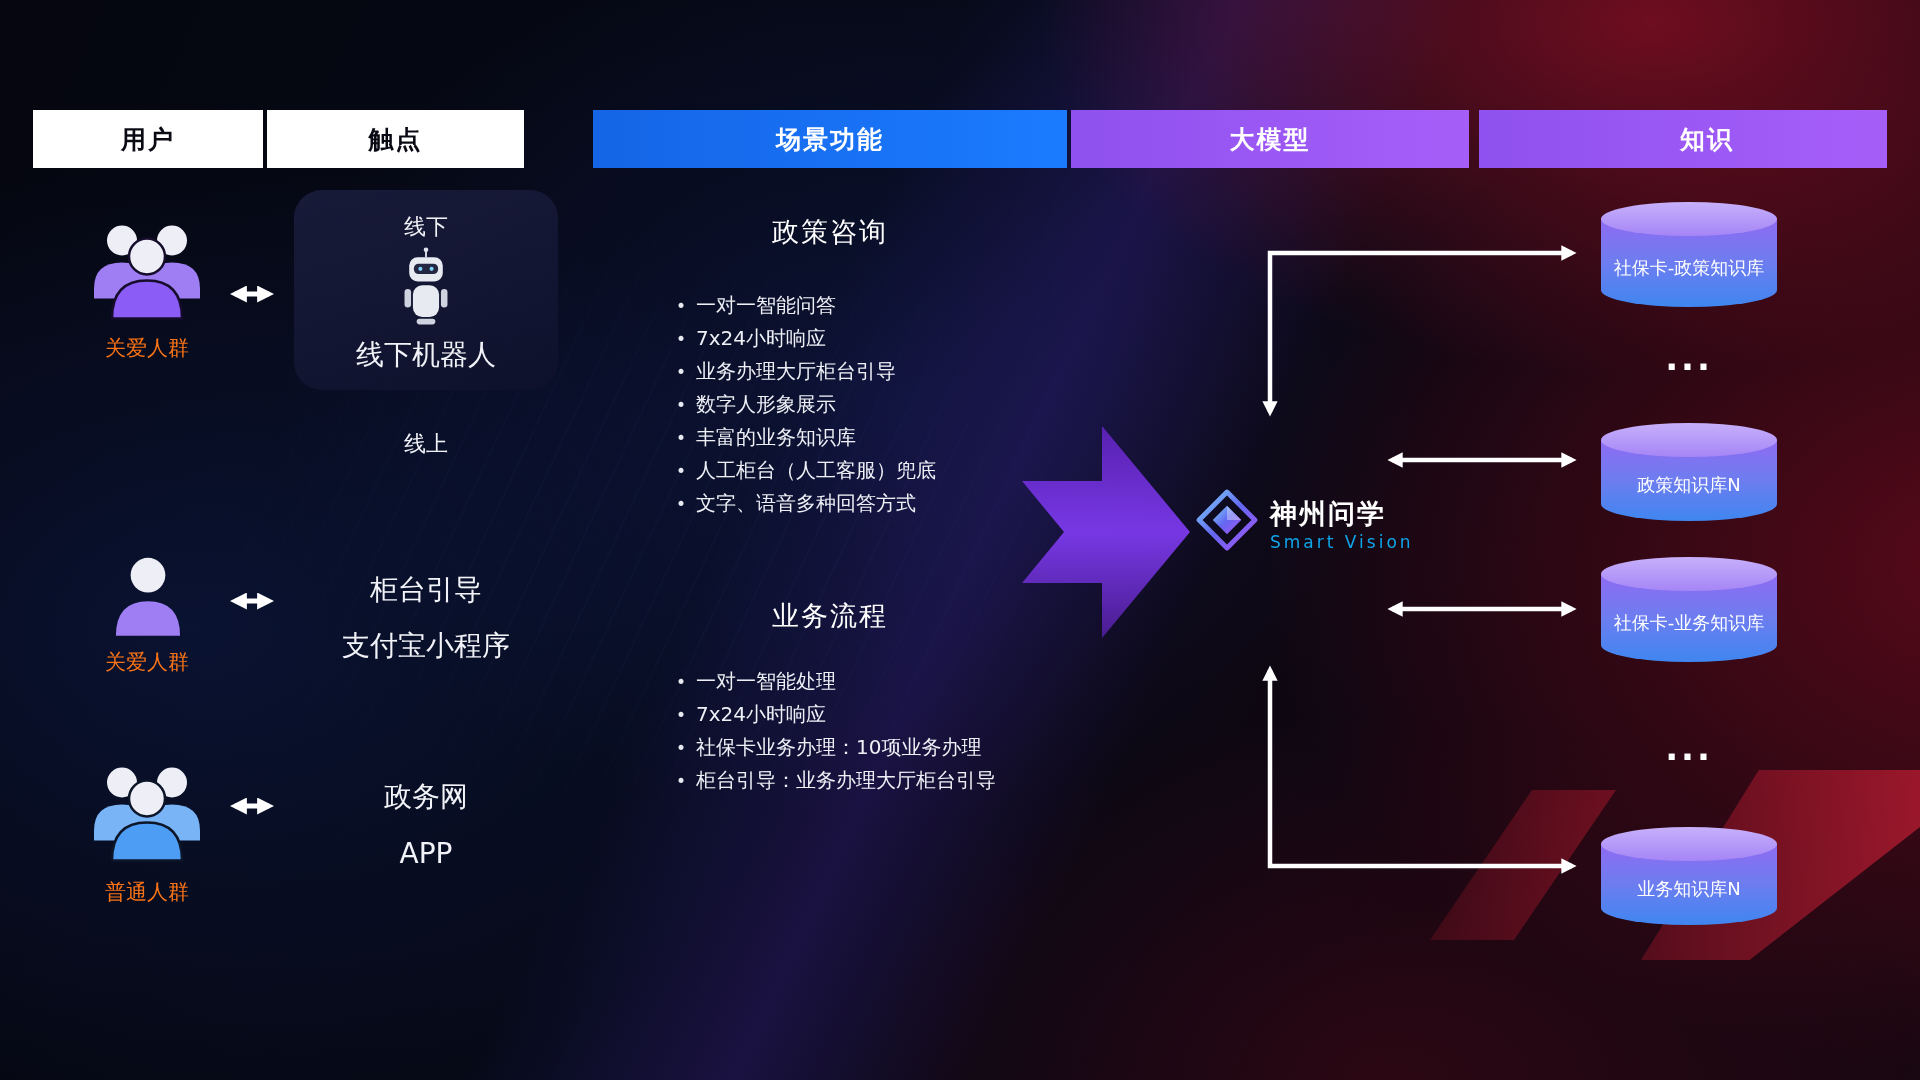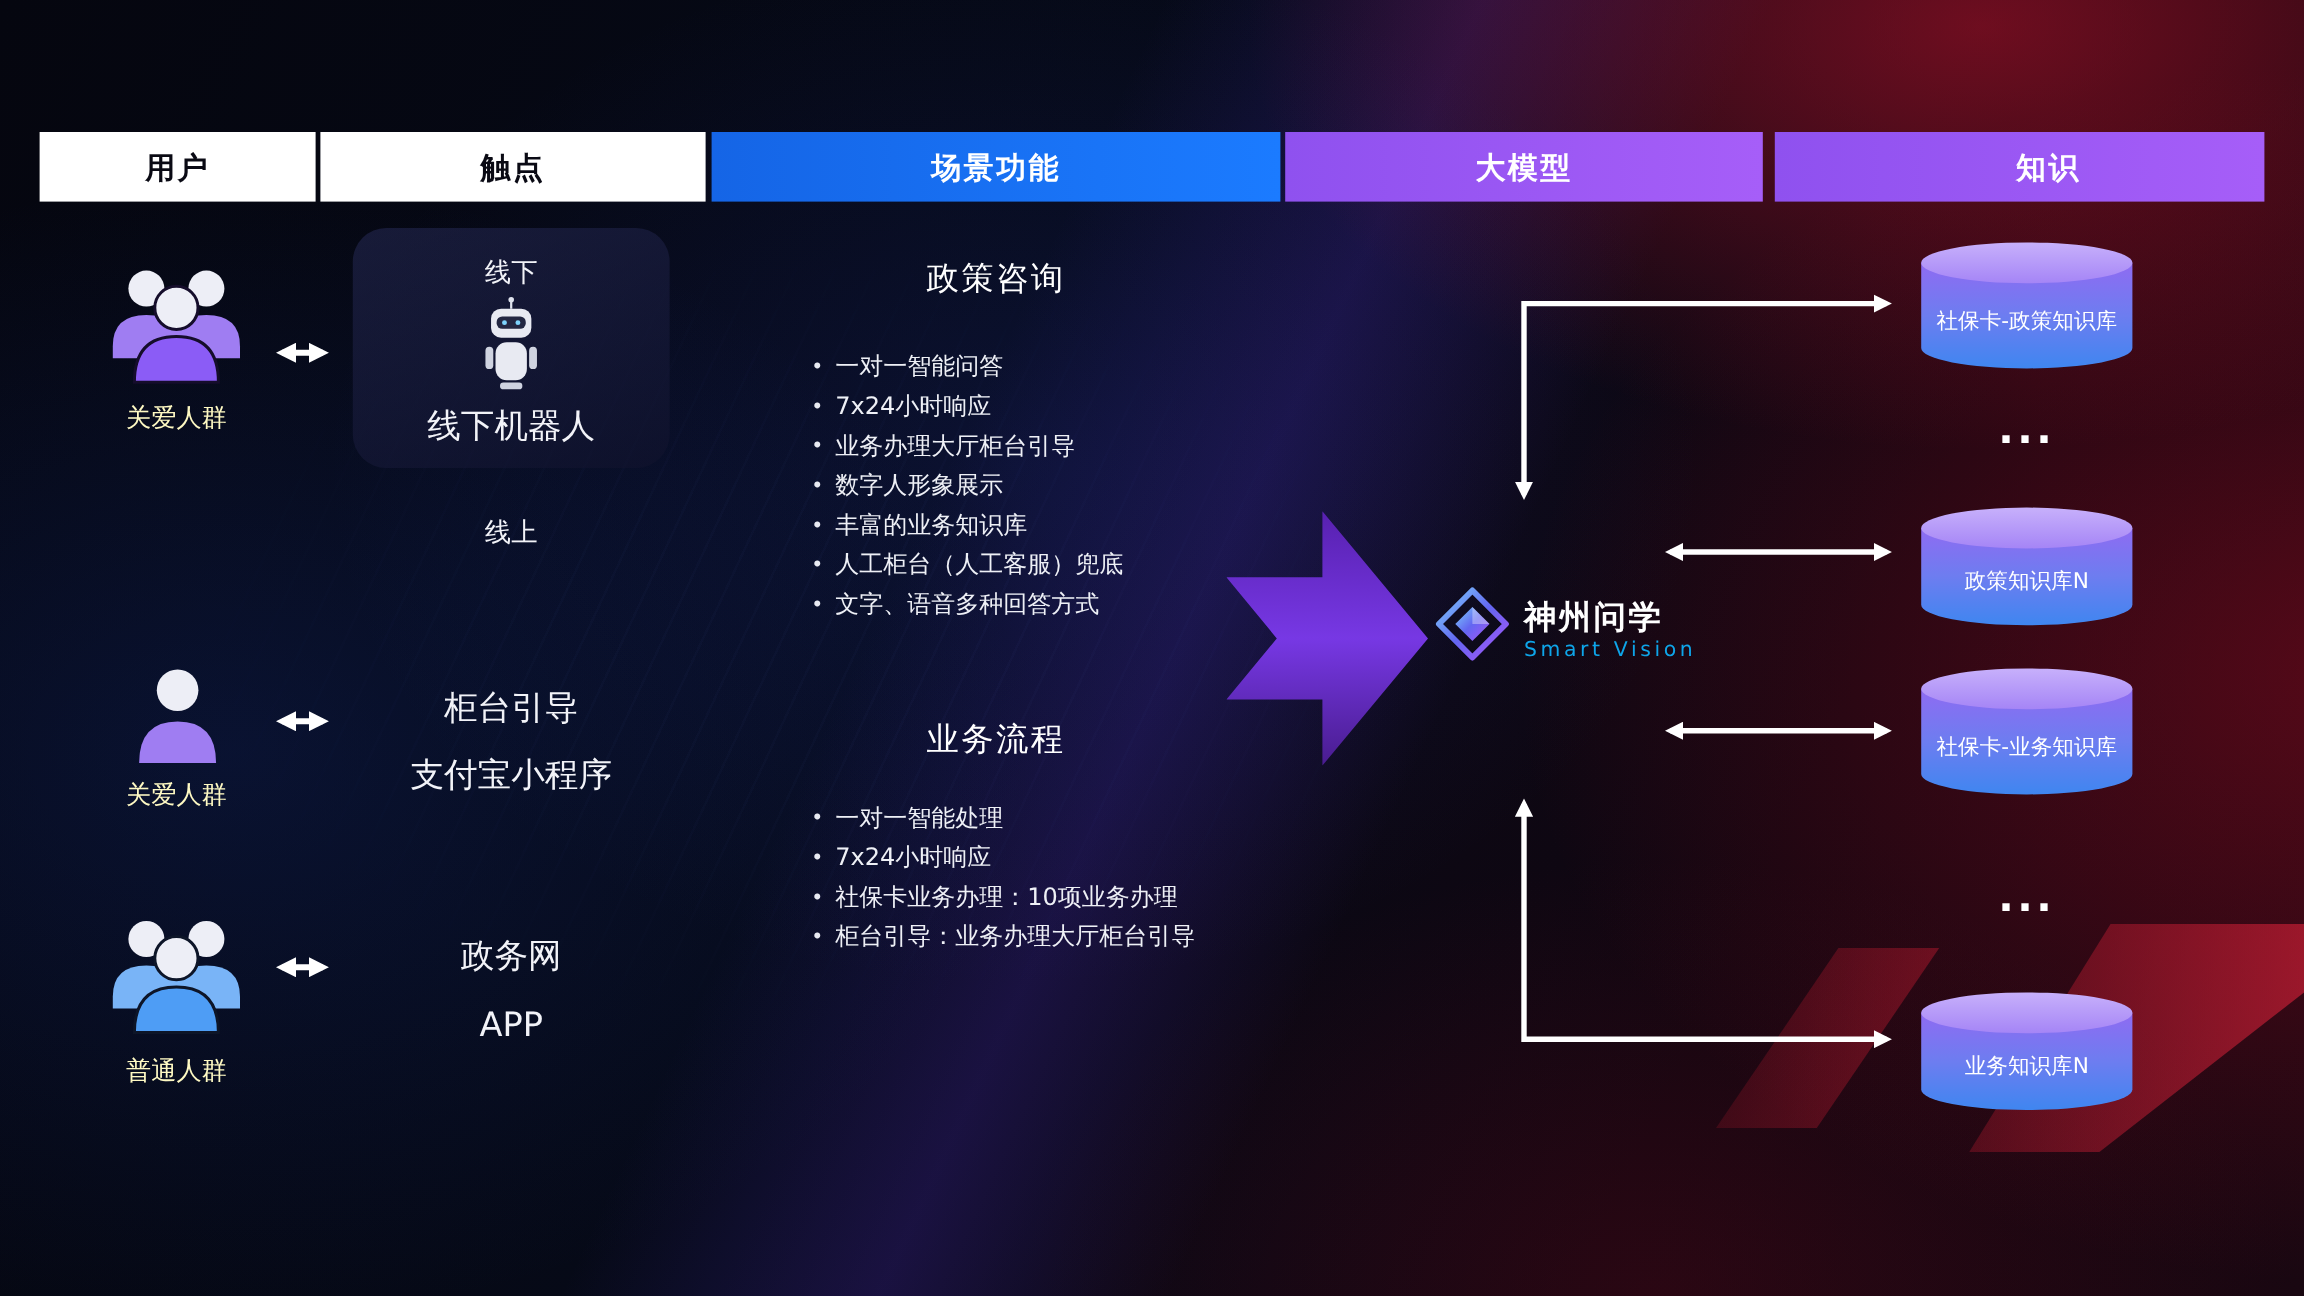--- a/index.html
+++ b/index.html
@@ -36,21 +36,21 @@
 
   
   .hdr { position:absolute; top:110px; height:58px; display:flex; align-items:center; justify-content:center;
     font-size:25px; font-weight:bold; letter-spacing:2px; }
   .hdr-white { background:#ffffff; color:#0a0a14; }
   .hdr-blue { background:linear-gradient(90deg,#1565e6,#1b7bff); color:#fff; }
   .hdr-purple { background:linear-gradient(90deg,#8f51ef,#a65ef8); color:#fff; }
 
   
   .icon-box { position:absolute; }
-  .user-label { position:absolute; left:47px; width:200px; text-align:center; font-size:21px; color:#fef9c3; }
+  .user-label { position:absolute; left:47px; width:200px; text-align:center; font-size:21px; color:#f97316; }
 
   
   .tp-card { position:absolute; left:294px; top:190px; width:264px; height:200px;
     background:linear-gradient(160deg, rgba(38,42,86,0.55), rgba(16,18,44,0.65));
     border-radius:28px; }
   .tp { position:absolute; left:294px; width:264px; text-align:center; font-size:28px; color:#f2f3f8; }
   .tp-big { font-size:22px; }
 
   
   .sec-title { position:absolute; left:593px; width:474px; text-align:center; font-size:27px; color:#ffffff; letter-spacing:2px; }
@@ -83,21 +83,21 @@
 <div class="stage">
 
   <div class="bg" id="bg-main"></div>
   <div class="bg" id="bg-streaks"></div>
   <div class="red-swoosh" id="swoosh1"></div>
   <div class="red-swoosh" id="swoosh2"></div>
 
   <div class="hdr hdr-white" style="left:33px;   width:230px;">
       <span>用户</span>
     </div>
-  <div class="hdr hdr-white" style="left:267px;  width:321px;font-family:Liberation Mono, monospace;">
+  <div class="hdr hdr-white" style="left:267px;  width:257px;font-family:Liberation Mono, monospace;">
       <span>触点</span>
     </div>
   <div class="hdr hdr-blue" style="left:593px;  width:474px;">
       <span>场景功能</span>
     </div>
   <div class="hdr hdr-purple" style="left:1071px; width:398px;">
       <span>大模型</span>
     </div>
   <div class="hdr hdr-purple" style="left:1479px; width:408px;padding-left:48px;">
       <span>知识</span>

